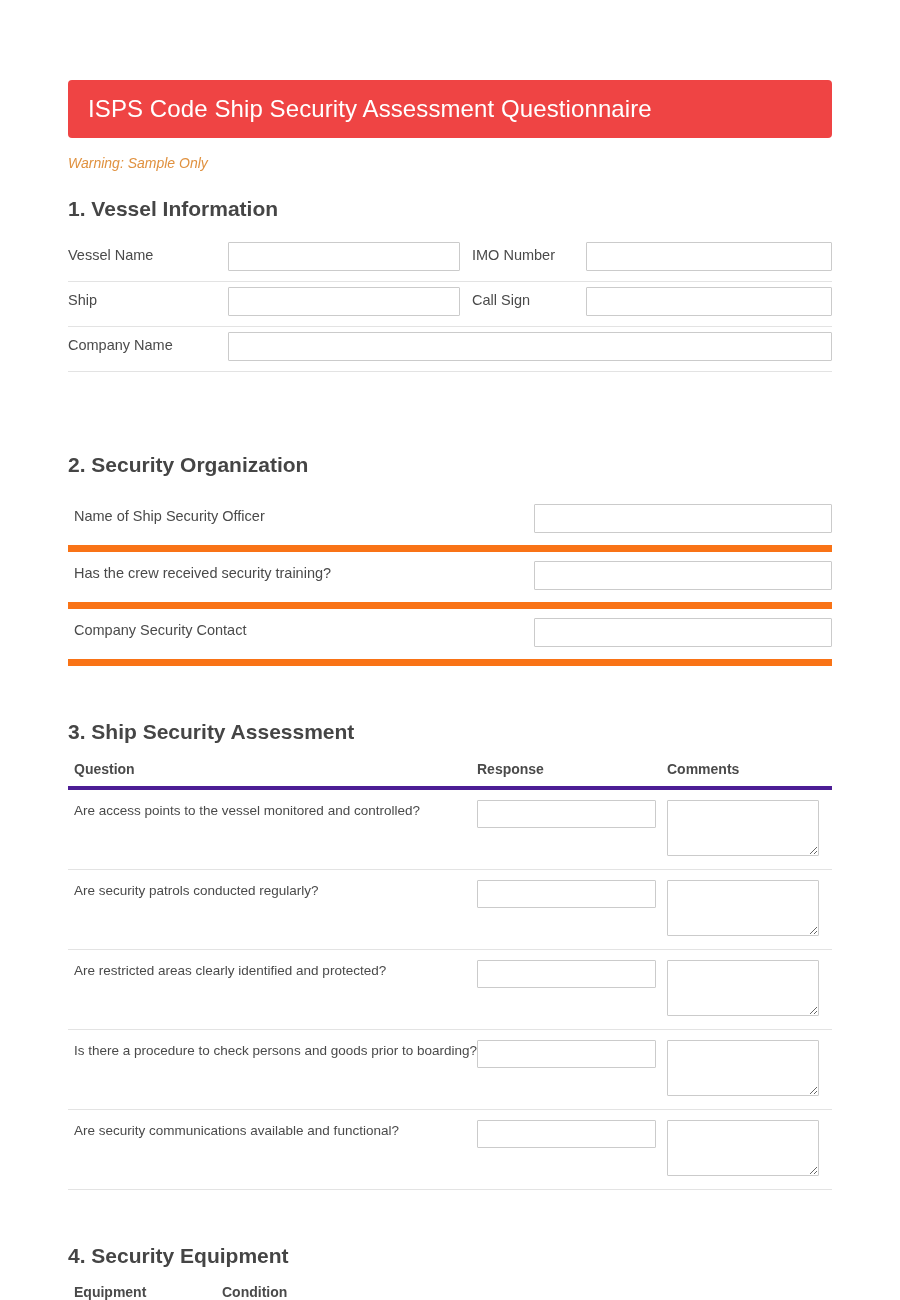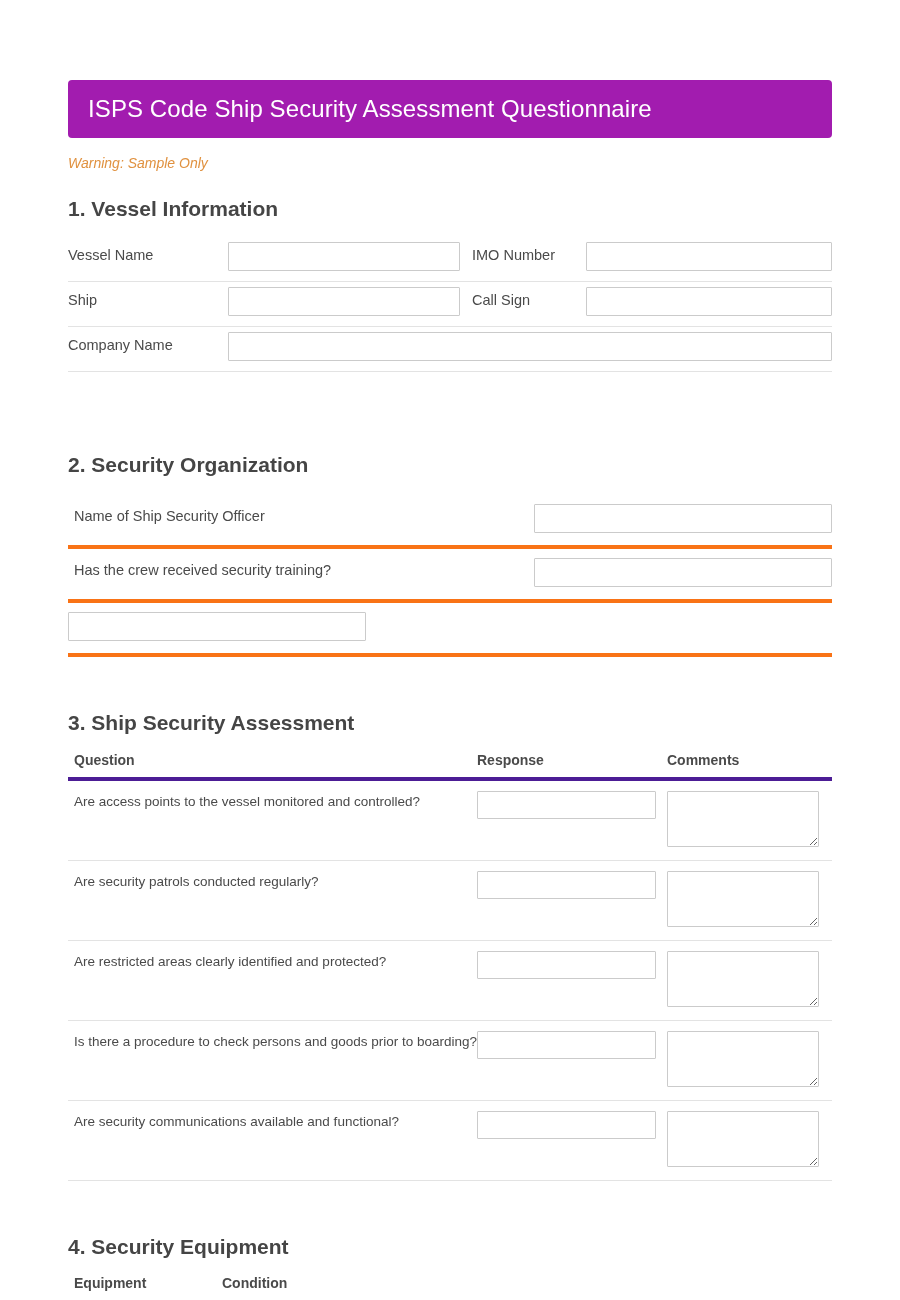--- a/index.html
+++ b/index.html
@@ -18,21 +18,21 @@
 
   .page {
     position: relative;
     width: 900px;
     min-height: 1300px;
     padding: 80px 68px 0 68px;
   }
 
   
   .title-bar {
-    background: #a21caf;
+    background: #ef4444;
     border-radius: 4px;
     height: 58px;
     display: flex;
     align-items: center;
     padding: 0 20px;
     margin: 0 0 0 0;
   }
   .title-bar .title-text {
     color: #ffffff;
     font-size: 24px;
@@ -133,21 +133,21 @@
     flex: 1 1 auto;
     padding-top: 5px;
     padding-bottom: 10px;
   }
 
   
   .grid2 { margin-top: 18px; }
   .g2row {
     display: flex;
     align-items: flex-start;
-    border-bottom: 4px solid #f97316;
+    border-bottom: 7px solid #f97316;
     padding: 9px 0 12px 0;
   }
   .g2-l {
     flex: 1 1 auto;
     padding-top: 3px;
     padding-left: 6px;
   }
   .g2-f {
     flex: 0 0 298px;
     width: 298px;
@@ -269,20 +269,21 @@
       </div>
 
       <div class="g2row">
         <div class="g2-l lbl">Has the crew received security training?</div>
         <div class="g2-f">
           <input class="inp" type="text" placeholder="" style="">
         </div>
       </div>
 
       <div class="g2row">
+        <div class="g2-l lbl">Company Security Contact</div>
         <div class="g2-f">
           <input class="inp" type="text" placeholder="" style="">
         </div>
       </div>
 
     </div>
   </div>
 
   <div class="section">
     <h2 class="section-title sec3-title">3. Ship Security Assessment</h2>

